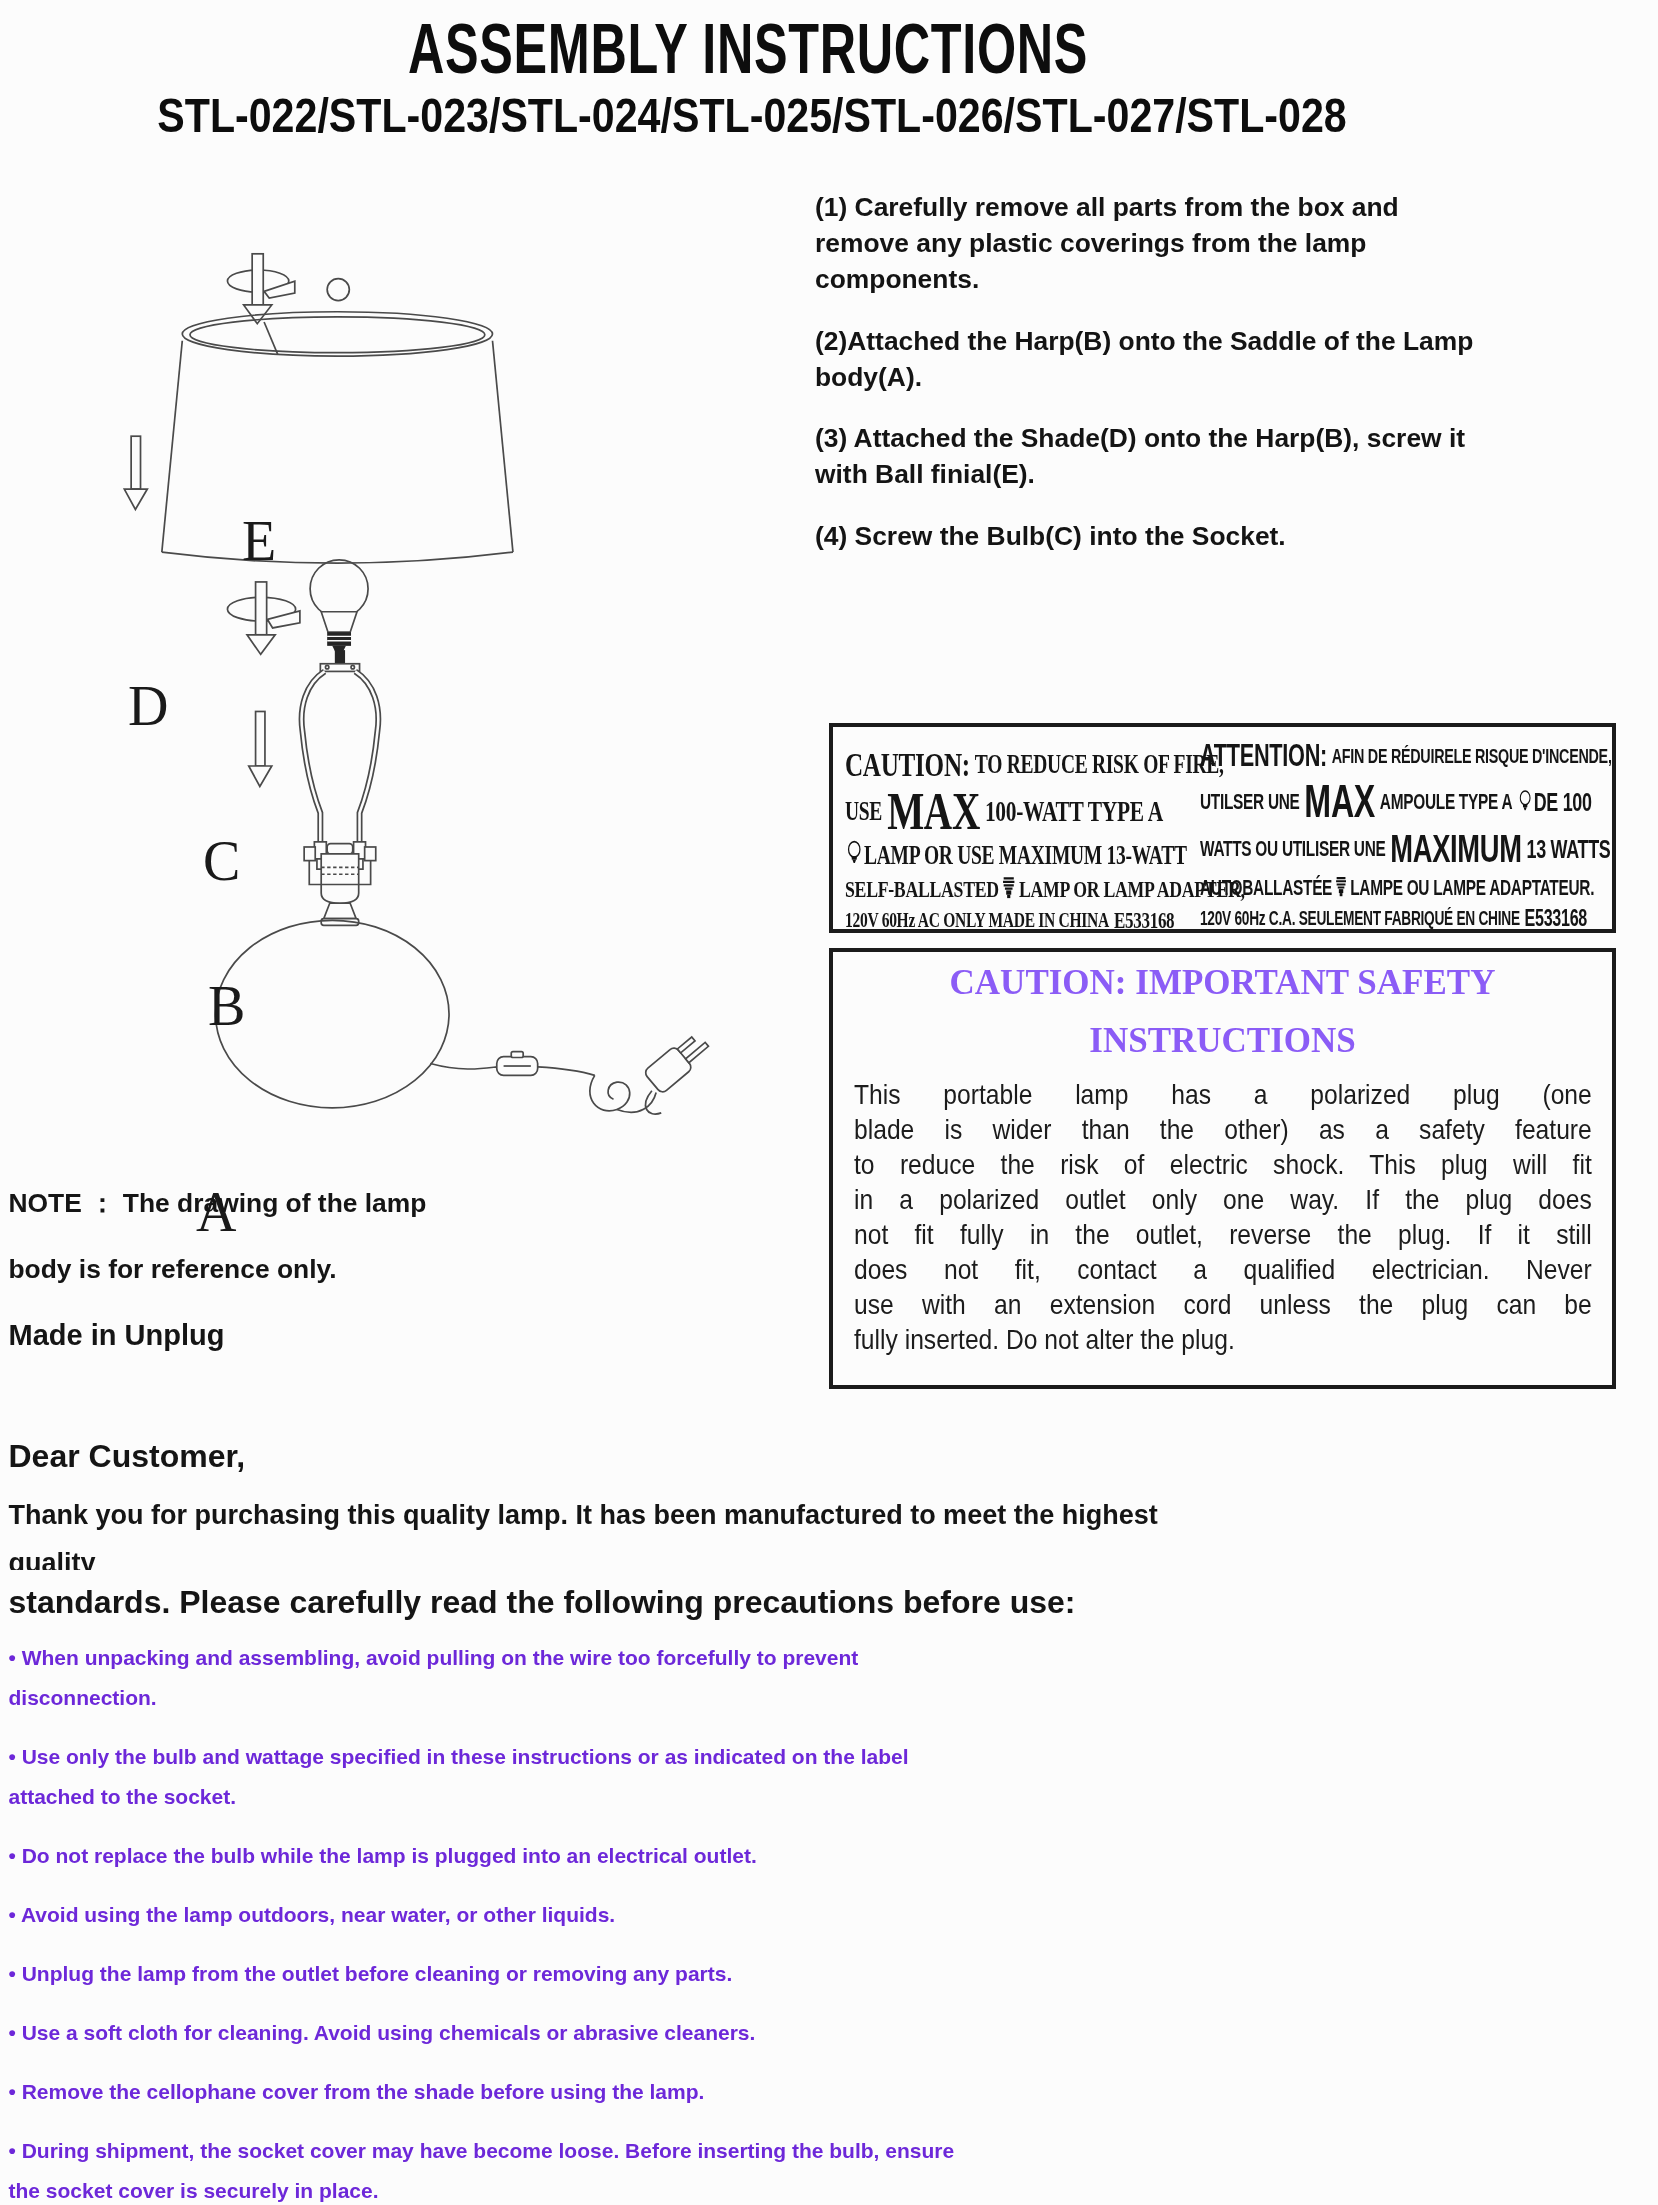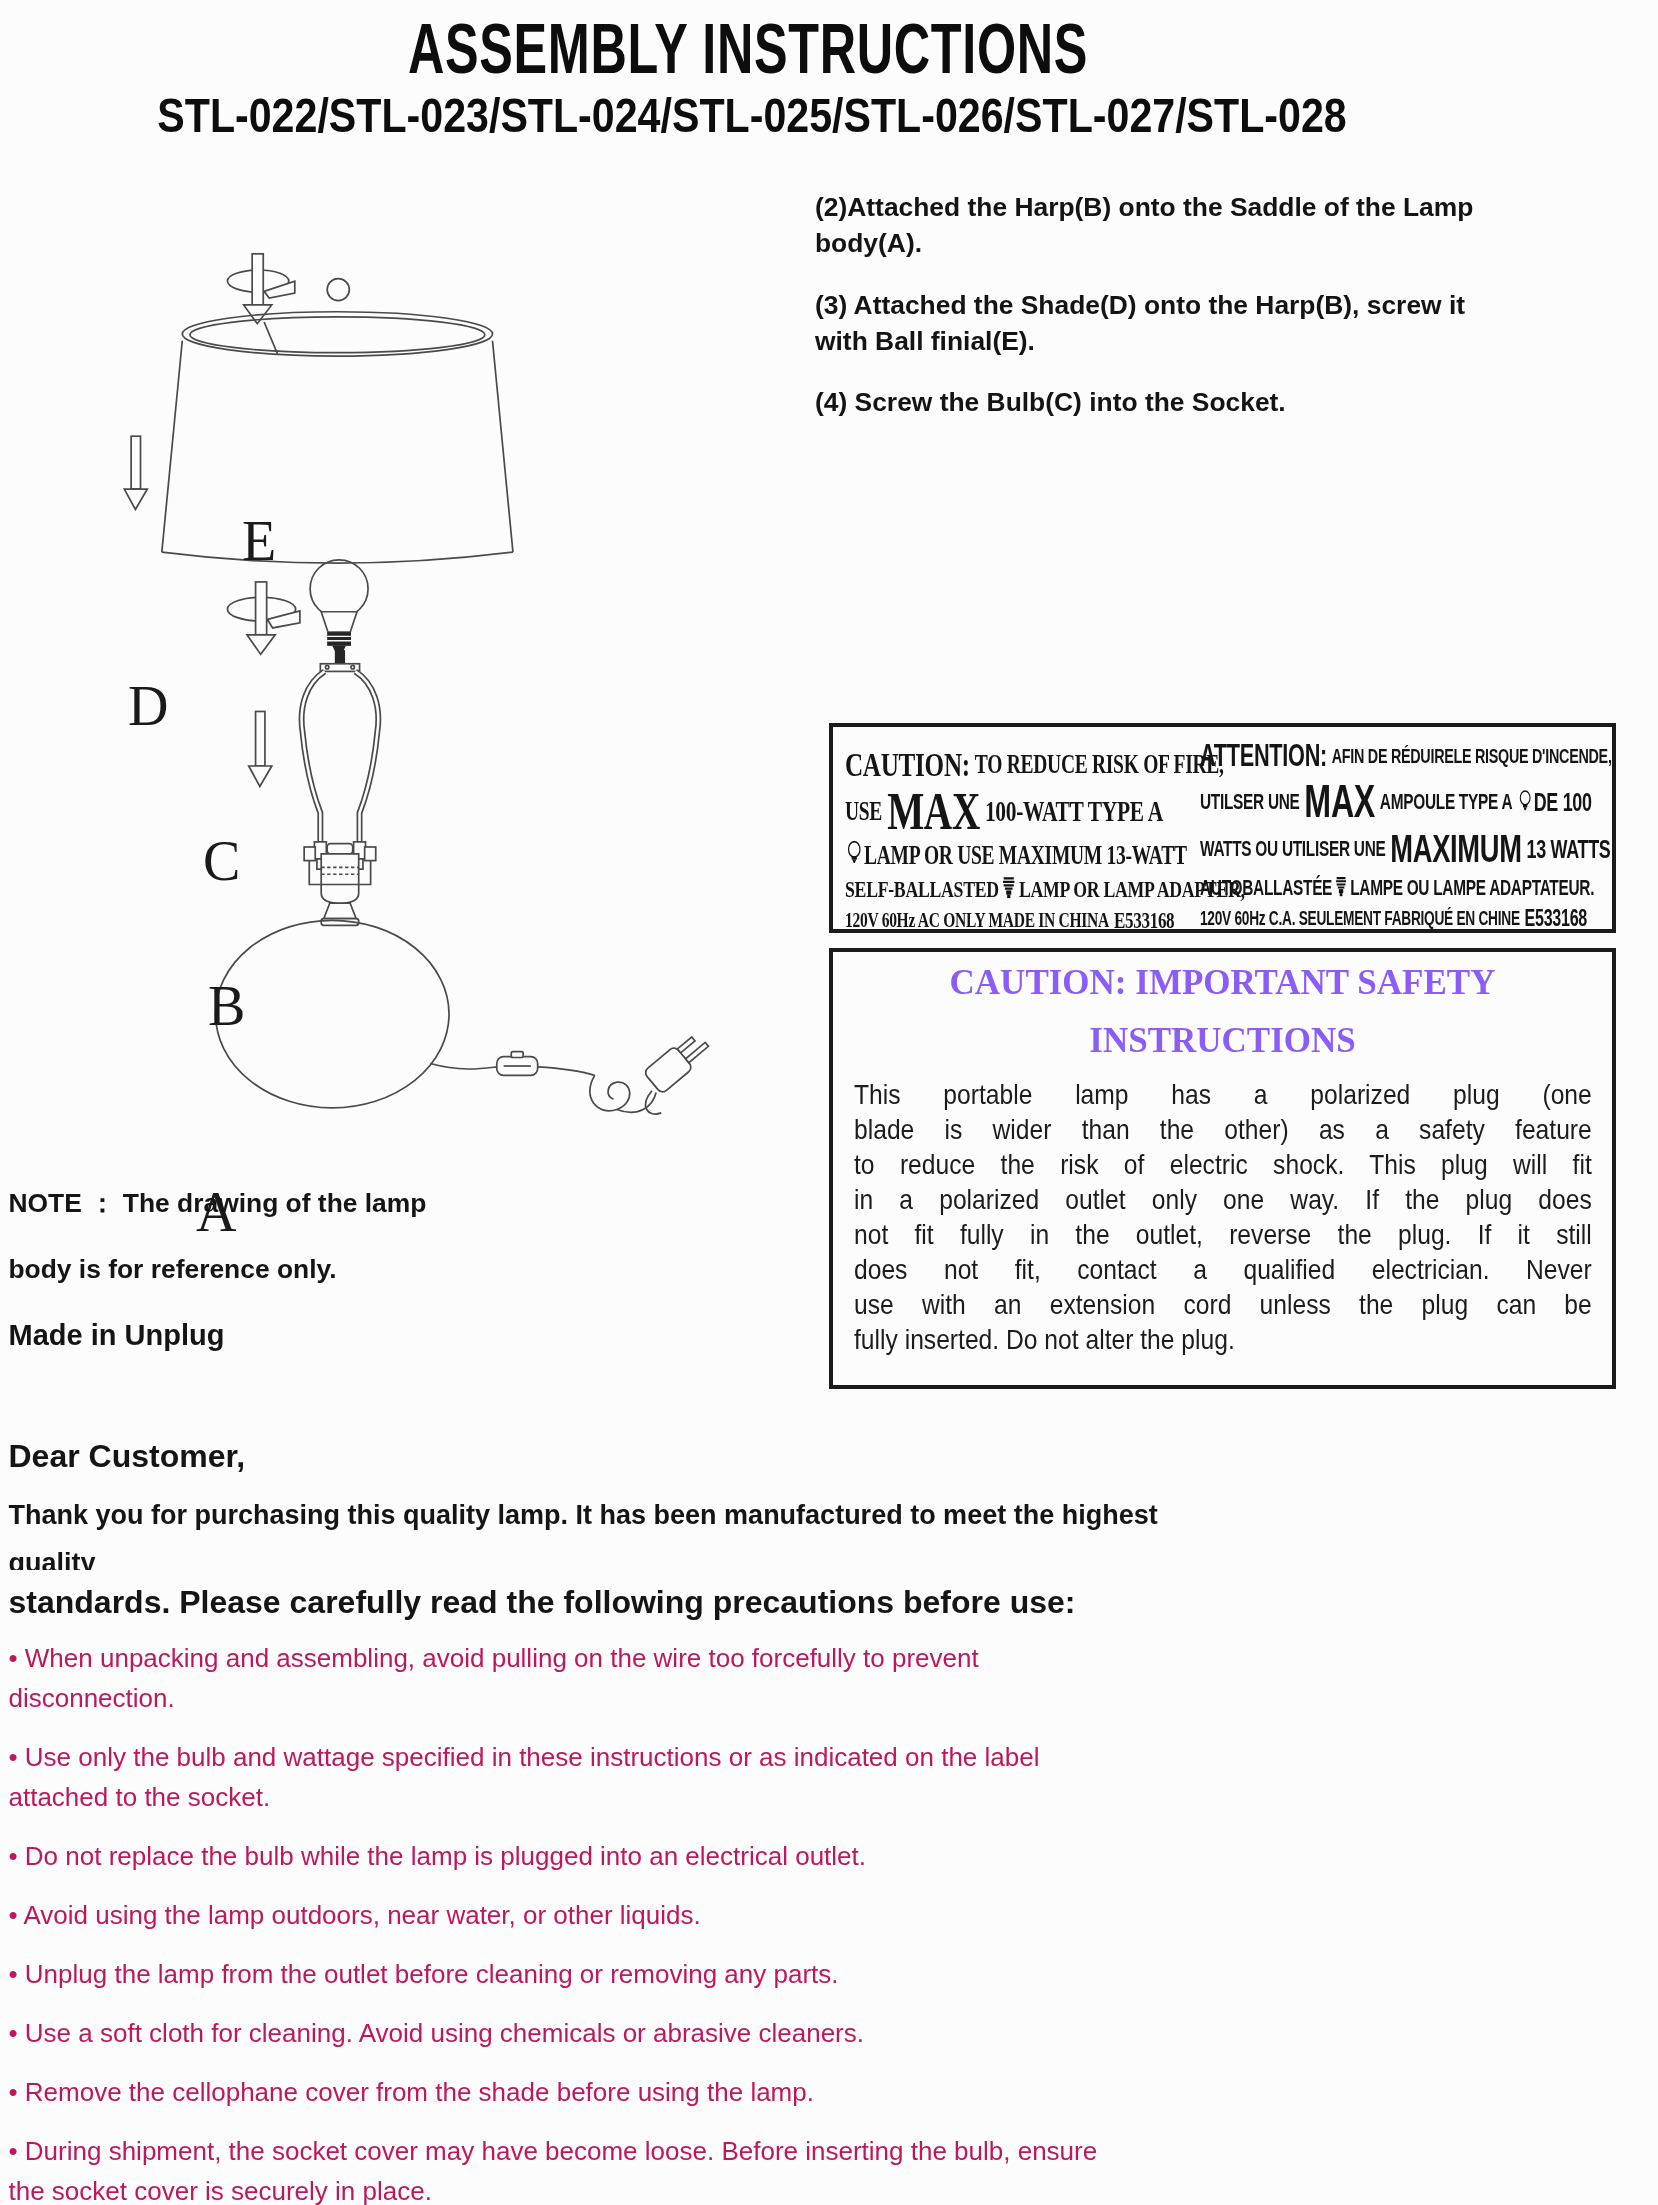--- a/index.html
+++ b/index.html
@@ -99,22 +99,22 @@
   .customer { position:absolute; left:8.5px; top:1438px; width:1645px; }
   .cust-heading { font-size:32px; font-weight:bold; }
   .cust-para { font-size:27px; font-weight:bold; line-height:37px; margin-top:22px; }
   .clipped-line {
     height:21px; overflow:hidden; margin-top:15.3px;
     font-size:27px; font-weight:bold; line-height:28px;
   }
   .cust-para2 { font-size:32px; font-weight:bold; line-height:37px; margin-top:13.6px; }
   .bullets { margin-top:17px; }
   .bullets p {
-    margin:0 0 19px 0; font-size:26px; font-weight:normal; line-height:40px;
-    white-space:pre-line; color:#be185d;
+    margin:0 0 19px 0; font-size:21px; font-weight:bold; line-height:40px;
+    white-space:pre-line; color:#6d28d9;
   }
   svg .ln { stroke:#4a4a4a; stroke-width:2; fill:none; }
   svg .fillbg { fill:#fcfcfc; stroke:#4a4a4a; stroke-width:2; }
   svg .dark { fill:#262626; stroke:none; }
   svg .dbl-o { stroke:#4a4a4a; stroke-width:7; fill:none; }
   svg .dbl-i { stroke:#fcfcfc; stroke-width:3; fill:none; }
 </style>
 </head>
 <body>
 
@@ -217,20 +217,23 @@
       </g>
     </svg>
     <div class="part-label" id="lbl-e">E</div>
     <div class="part-label" id="lbl-d">D</div>
     <div class="part-label" id="lbl-c">C</div>
     <div class="part-label" id="lbl-b">B</div>
     <div class="part-label" id="lbl-a">A</div>
   </div>
 
   <div class="instructions">
+    <p>(1) Carefully remove all parts from the box and
+remove any plastic coverings from the lamp
+components.</p>
     <p>(2)Attached the Harp(B) onto the Saddle of the Lamp
 body(A).</p>
     <p>(3) Attached the Shade(D) onto the Harp(B), screw it
 with Ball finial(E).</p>
     <p>(4) Screw the Bulb(C) into the Socket.</p>
   </div>
 
   <div class="caution-label">
     <div class="cl-col cl-en">
       <div class="cond-en">

